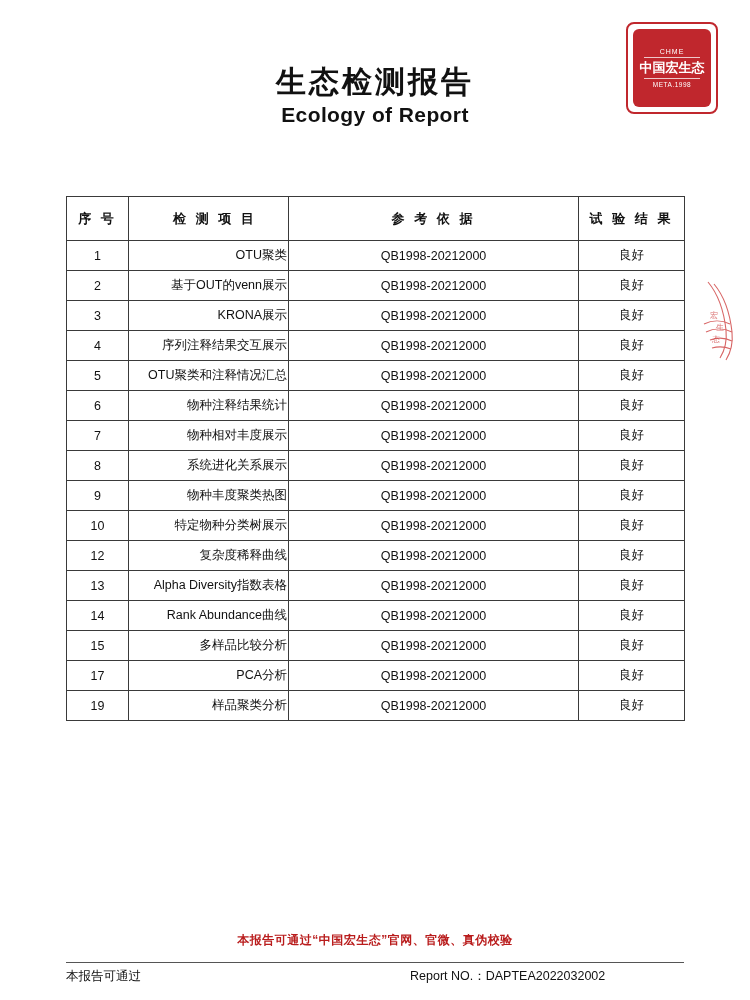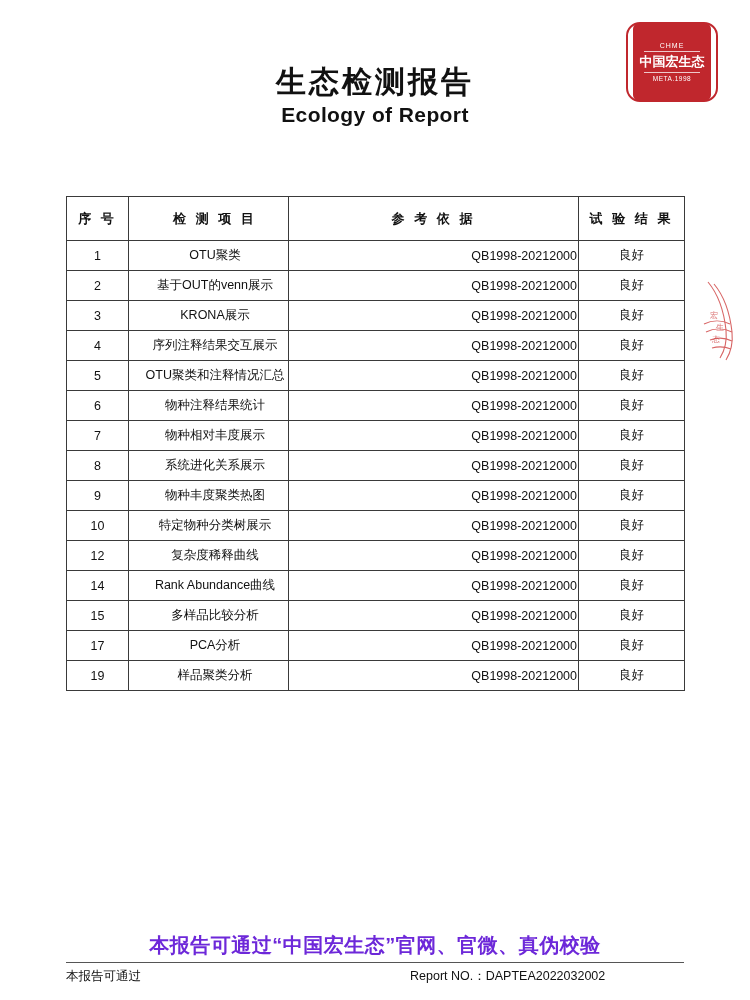--- a/index.html
+++ b/index.html
@@ -15,23 +15,23 @@
     position: relative;
     overflow: hidden;
   }
 
   
   .logo-box {
     position: absolute;
     top: 22px;
     right: 32px;
     width: 92px;
-    height: 80px;
+    height: 92px;
     border: 2px solid #c0272d;
-    border-radius: 14px;
+    border-radius: 8px;
     box-sizing: border-box;
     display: flex;
     align-items: center;
     justify-content: center;
     background: #fff;
   }
   .logo-inner {
     width: 78px;
     height: 78px;
     background: #c0272d;
@@ -111,45 +111,45 @@
     font-weight: bold;
     letter-spacing: 3px;
     height: 44px;
     text-align: center;
     margin-top: 12px;
   }
   table.report tbody td {
     height: 30px;
   }
   .col-no   { width: 62px;  text-align: center; }
-  .col-item { width: 160px; text-align: center; padding-left: 14px; }
-  .col-ref  { width: 290px; text-align: right; }
+  .col-item { width: 160px; text-align: right; padding-left: 14px; }
+  .col-ref  { width: 290px; text-align: center; }
   .col-res  { width: 106px; text-align: center; }
 
   
   .seal {
     position: absolute;
     right: 6px;
     top: 278px;
     width: 46px;
     height: 86px;
     pointer-events: none;
   }
   .seal svg { display: block; }
 
   
   .footer-note {
     position: absolute;
     left: 0;
     right: 0;
     top: 932px;
     text-align: center;
-    font-size: 20px;
-    font-weight: bold;
-    color: #6d28d9;
+    font-size: 12px;
+    font-weight: bold;
+    color: #b91c1c;
     letter-spacing: .5px;
   }
   .footer-line {
     position: absolute;
     left: 66px;
     right: 66px;
     top: 962px;
     border-top: 1px solid #555;
   }
   .footer-left {
@@ -248,20 +248,26 @@
         </tr>
         <tr>
           <td class="col-no">10</td>
           <td class="col-item">特定物种分类树展示</td>
           <td class="col-ref">QB1998-20212000</td>
           <td class="col-res">良好</td>
         </tr>
         <tr>
           <td class="col-no">12</td>
           <td class="col-item">复杂度稀释曲线</td>
+          <td class="col-ref">QB1998-20212000</td>
+          <td class="col-res">良好</td>
+        </tr>
+        <tr>
+          <td class="col-no">13</td>
+          <td class="col-item">Alpha Diversity指数表格</td>
           <td class="col-ref">QB1998-20212000</td>
           <td class="col-res">良好</td>
         </tr>
         <tr>
           <td class="col-no">14</td>
           <td class="col-item">Rank Abundance曲线</td>
           <td class="col-ref">QB1998-20212000</td>
           <td class="col-res">良好</td>
         </tr>
         <tr>

